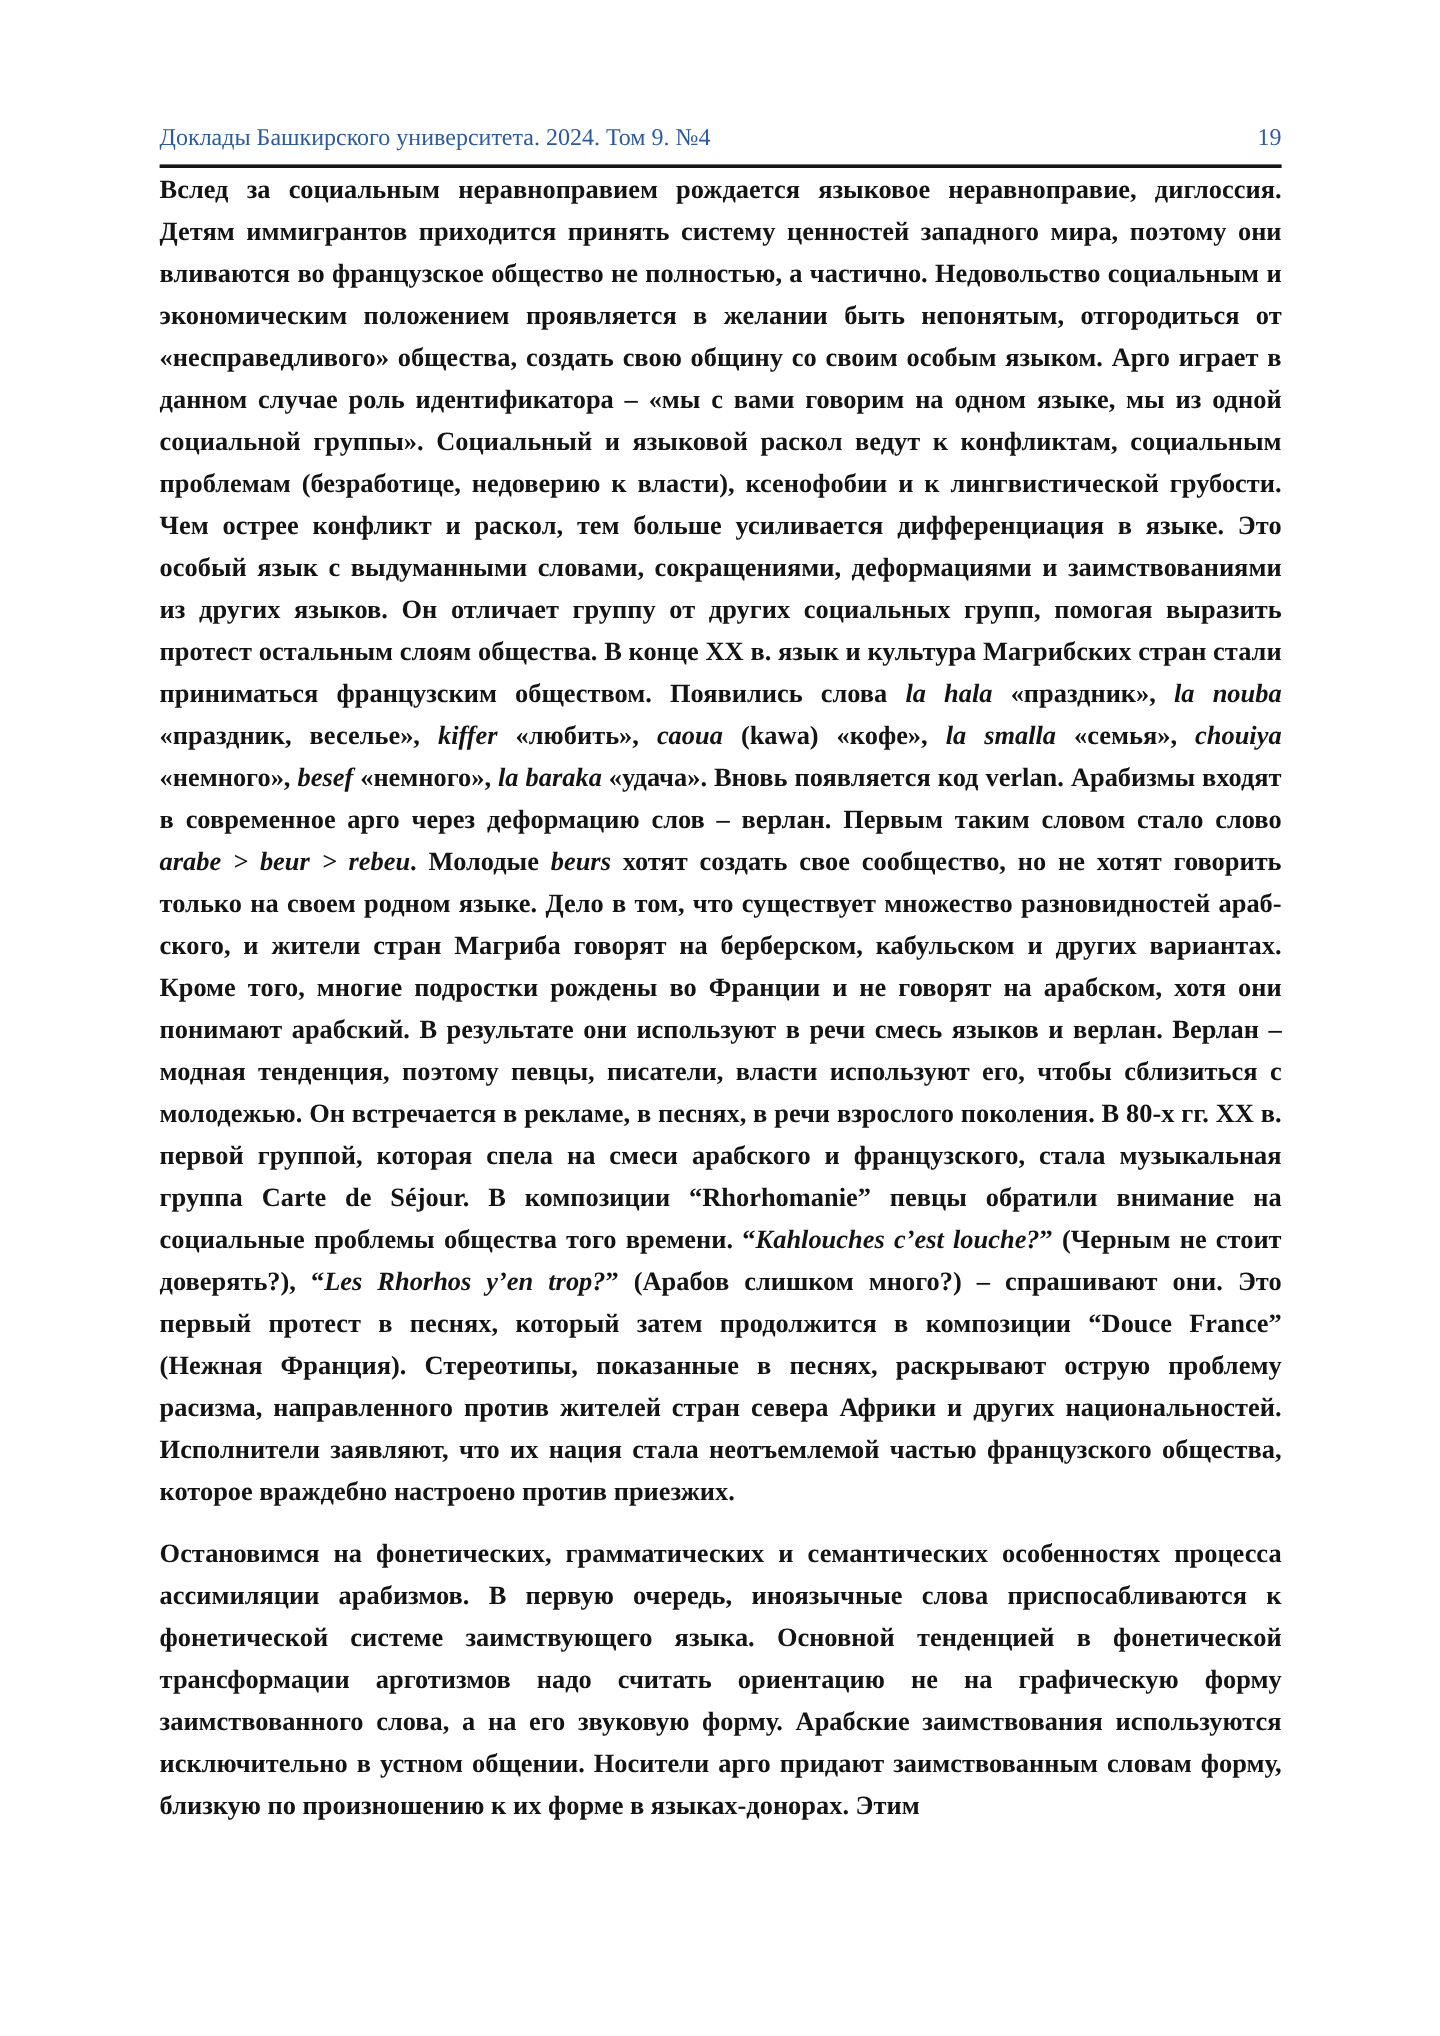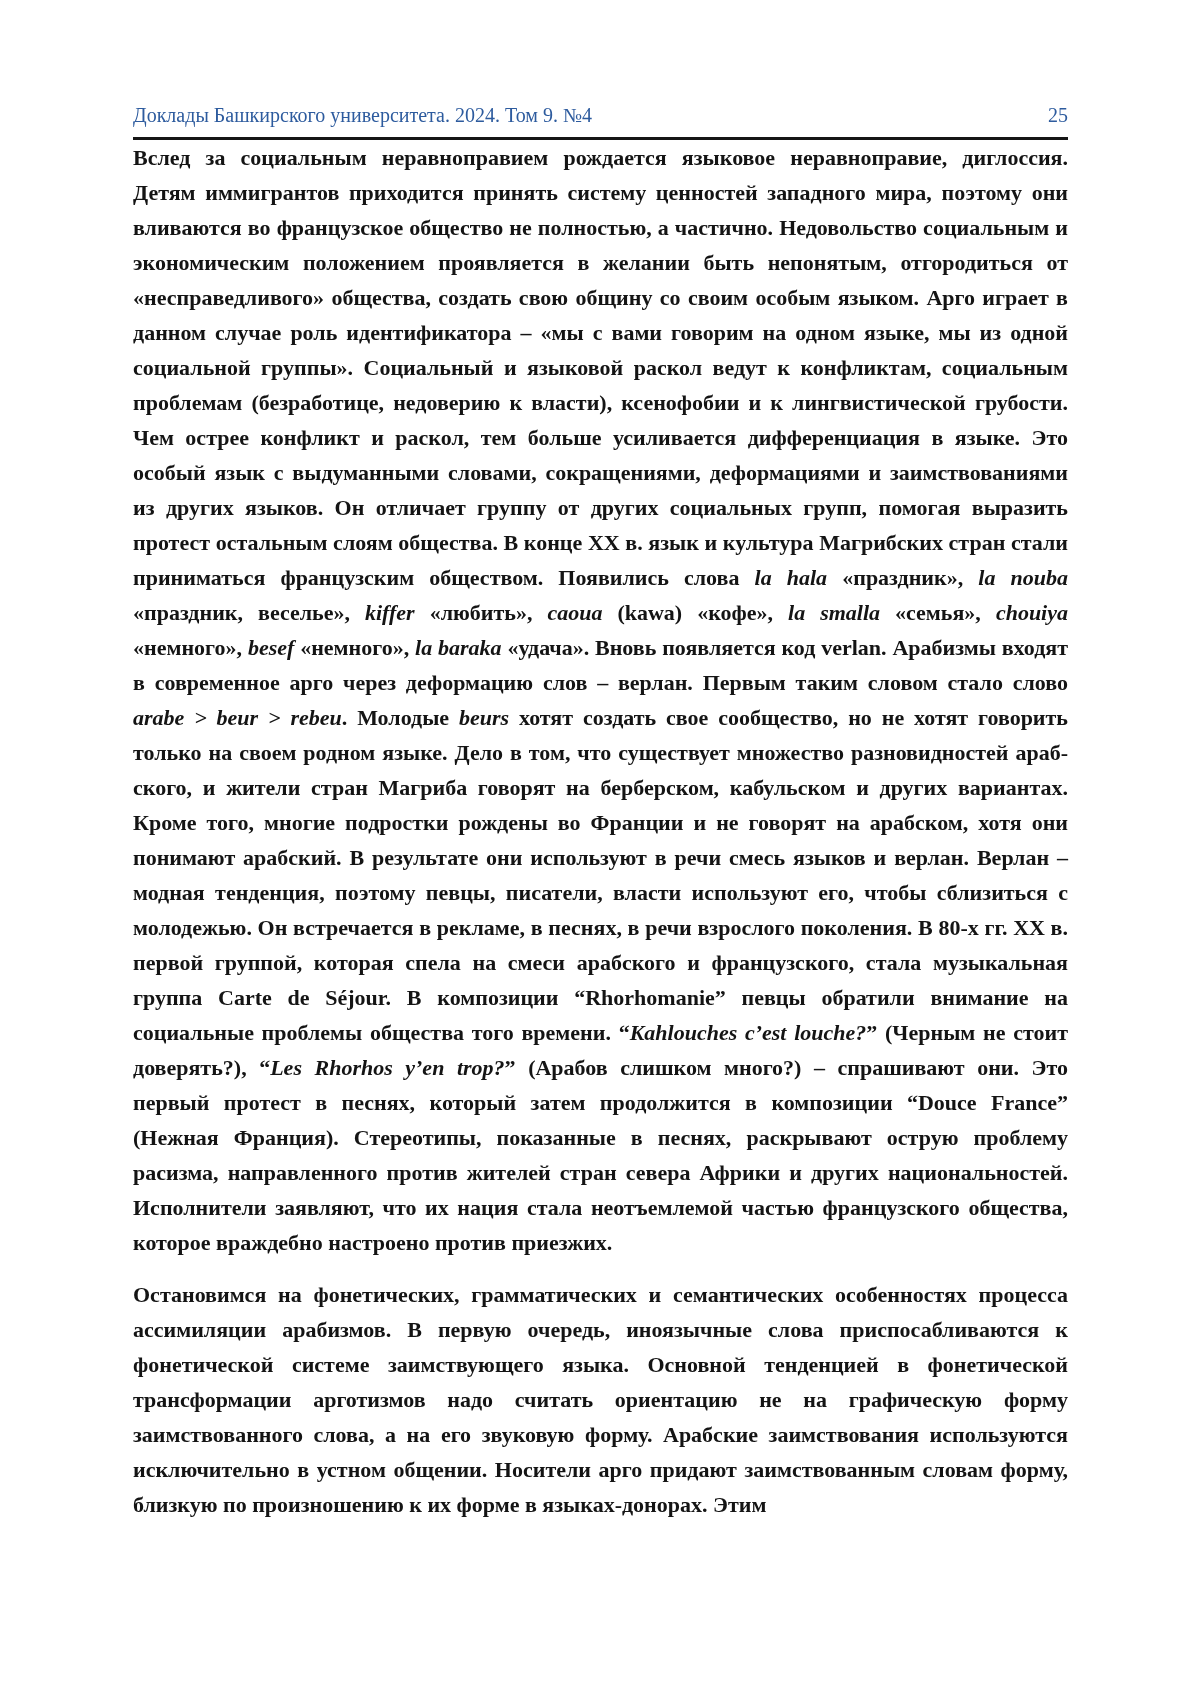--- a/index.html
+++ b/index.html
@@ -55,21 +55,21 @@
   }
 </style>
 </head>
 <body>
 
 <div class="page">
   <div class="content">
 
     <header class="running-head">
       <span>Доклады Башкирского университета. 2024. Том 9. №4</span>
-      <span>25</span>
+      <span>19</span>
     </header>
 
     <hr class="head-rule">
 
     <main class="body-text">
       <p class="para"><span class="run">Вслед за социальным неравноправием рождается языковое неравноправие, диглоссия. Детям иммигрантов приходится принять систему ценностей западного мира, поэтому они вливаются во французское общество не полностью, а частично. Недовольство со­циальным и экономическим положением проявляется в желании быть непонятым, от­городиться от «несправедливого» общества, создать свою общину со своим особым языком. Арго играет в данном случае роль идентификатора – «мы с вами говорим на одном языке, мы из одной социальной группы». Социальный и языковой раскол ведут к конфликтам, социальным проблемам (безработице, недоверию к власти), ксенофо­бии и к лингвистической грубости. Чем острее конфликт и раскол, тем больше усили­вается дифференциация в языке. Это особый язык с выдуманными словами, сокраще­ниями, деформациями и заимствованиями из других языков. Он отличает группу от других социальных групп, помогая выразить протест остальным слоям общества. В конце XX в. язык и культура Магрибских стран стали приниматься французским обще­ством. Появились слова </span><span class="run it">la hala</span><span class="run"> «праздник», </span><span class="run it">la nouba</span><span class="run"> «праздник, веселье», </span><span class="run it">kiffer</span><span class="run"> «лю­бить», </span><span class="run it">caoua</span><span class="run"> (kawa) «кофе», </span><span class="run it">la smalla</span><span class="run"> «семья», </span><span class="run it">chouiya</span><span class="run"> «немного», </span><span class="run it">besef</span><span class="run"> «немного», </span><span class="run it">la baraka</span><span class="run"> «удача». Вновь появляется код verlan. Арабизмы входят в современное арго через деформацию слов – верлан. Первым таким словом стало слово </span><span class="run it">arabe &gt; beur &gt; rebeu</span><span class="run">. Молодые </span><span class="run it">beurs</span><span class="run"> хотят создать свое сообщество, но не хотят говорить только на своем родном языке. Дело в том, что существует множество разновидностей араб­ского, и жители стран Магриба говорят на берберском, кабульском и других вариантах. Кроме того, многие подростки рождены во Франции и не говорят на арабском, хотя они понимают арабский. В результате они используют в речи смесь языков и верлан. Верлан – модная тенденция, поэтому певцы, писатели, власти используют его, чтобы сблизиться с молодежью. Он встречается в рекламе, в песнях, в речи взрослого поко­ления. В 80-х гг. XX в. первой группой, которая спела на смеси арабского и француз­ского, стала музыкальная группа Carte de Séjour. В композиции “Rhorhomanie” певцы обратили внимание на социальные проблемы общества того времени. “</span><span class="run it">Kahlouches c’est louche?</span><span class="run">” (Черным не стоит доверять?), “</span><span class="run it">Les Rhorhos y’en trop?</span><span class="run">” (Арабов слишком много?) – спрашивают они. Это первый протест в песнях, который затем продолжится в композиции “Douce France” (Нежная Франция). Стереотипы, показанные в песнях, раскрывают острую проблему расизма, направленного против жителей стран севера Африки и других национальностей. Исполнители заявляют, что их нация стала неотъ­емлемой частью французского общества, которое враждебно настроено против приезжих.</span></p>
       <p class="para"><span class="run">Остановимся на фонетических, грамматических и семантических особенностях про­цесса ассимиляции арабизмов. В первую очередь, иноязычные слова приспосаблива­ются к фонетической системе заимствующего языка. Основной тенденцией в фонети­ческой трансформации арготизмов надо считать ориентацию не на графическую форму заимствованного слова, а на его звуковую форму. Арабские заимствования ис­пользуются исключительно в устном общении. Носители арго придают заимствован­ным словам форму, близкую по произношению к их форме в языках-донорах. Этим</span></p>
     </main>
 
   </div>

